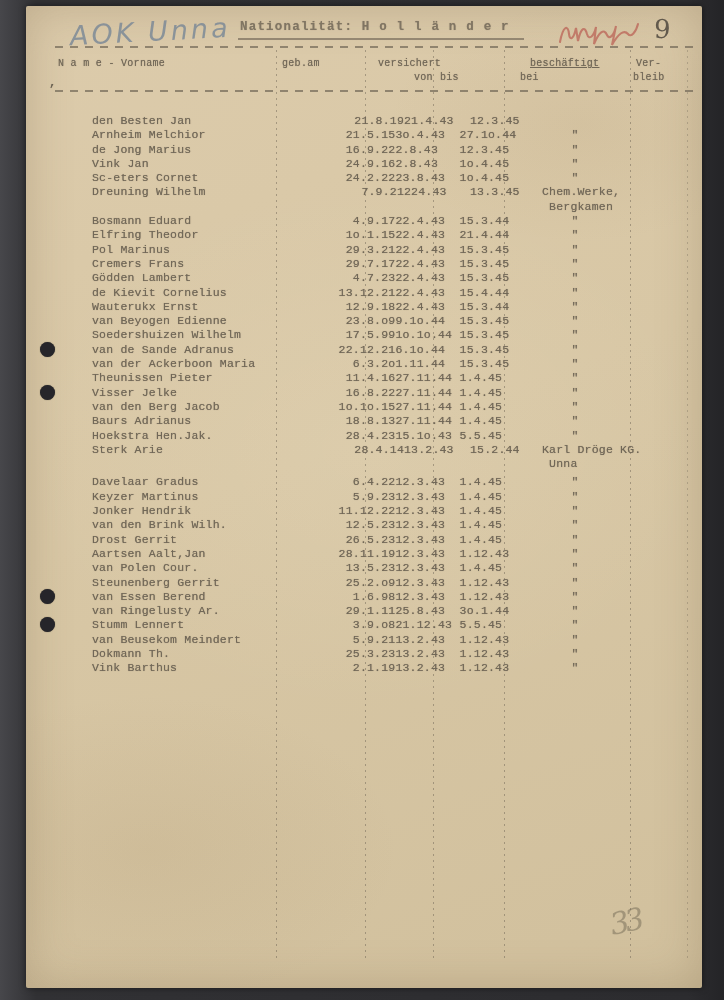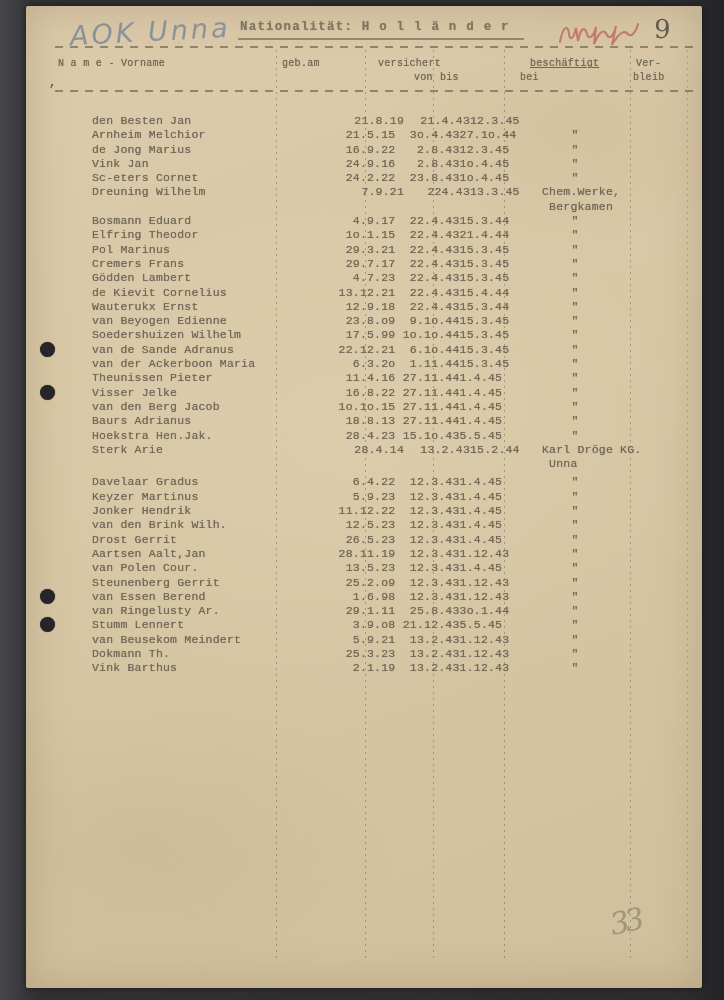--- a/index.html
+++ b/index.html
@@ -48,21 +48,21 @@
     background:repeating-linear-gradient(180deg,rgba(110,100,84,.9) 0 2px,transparent 2px 6px);}
   .v1{left:250px;} .v2{left:339px;} .v3{left:407px;} .v4{left:478px;} .v5{left:604px;} .v6{left:661px;opacity:.38;}
   
   .rows{position:absolute;left:30px;top:108px;width:642px;font-size:11.5px;letter-spacing:.2px;}
   .group{margin:0;}
   .group.g3{margin-top:4px;}
   .row{position:relative;display:flex;line-height:14.3px;min-height:14.3px;}
   .cell{white-space:pre;overflow:visible;}
   .c-name{width:224px;margin-left:36px;}
   .c-born{width:88px;text-align:right;}
-  .c-von{width:66px;text-align:right;}
+  .c-von{width:66px;}
   .c-bis{width:72px;}
   .c-emp{width:130px;}
   .c-verb{flex:1;}
   .c-emp.ditto{padding-left:42px;}
   .dot{position:absolute;left:-16px;top:-1px;width:15px;height:15px;border-radius:50%;background:#26252a;box-shadow:0 0 1px rgba(0,0,0,.6);}
   
   .pencil-bottom{position:absolute;left:584px;top:898px;font-family:"DejaVu Serif",serif;font-style:italic;
     font-size:30px;color:rgba(96,87,72,.42);transform:rotate(-12deg);letter-spacing:-4px;}
 </style>
 </head>

